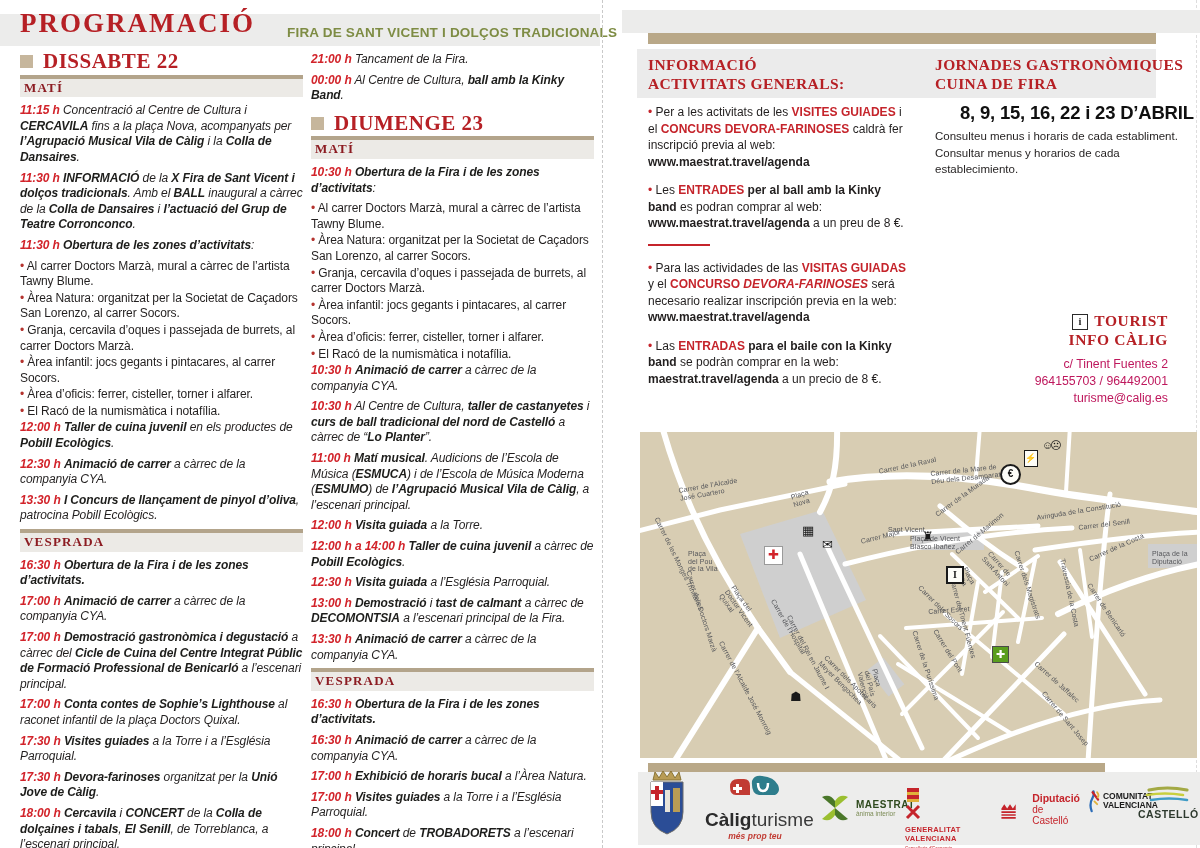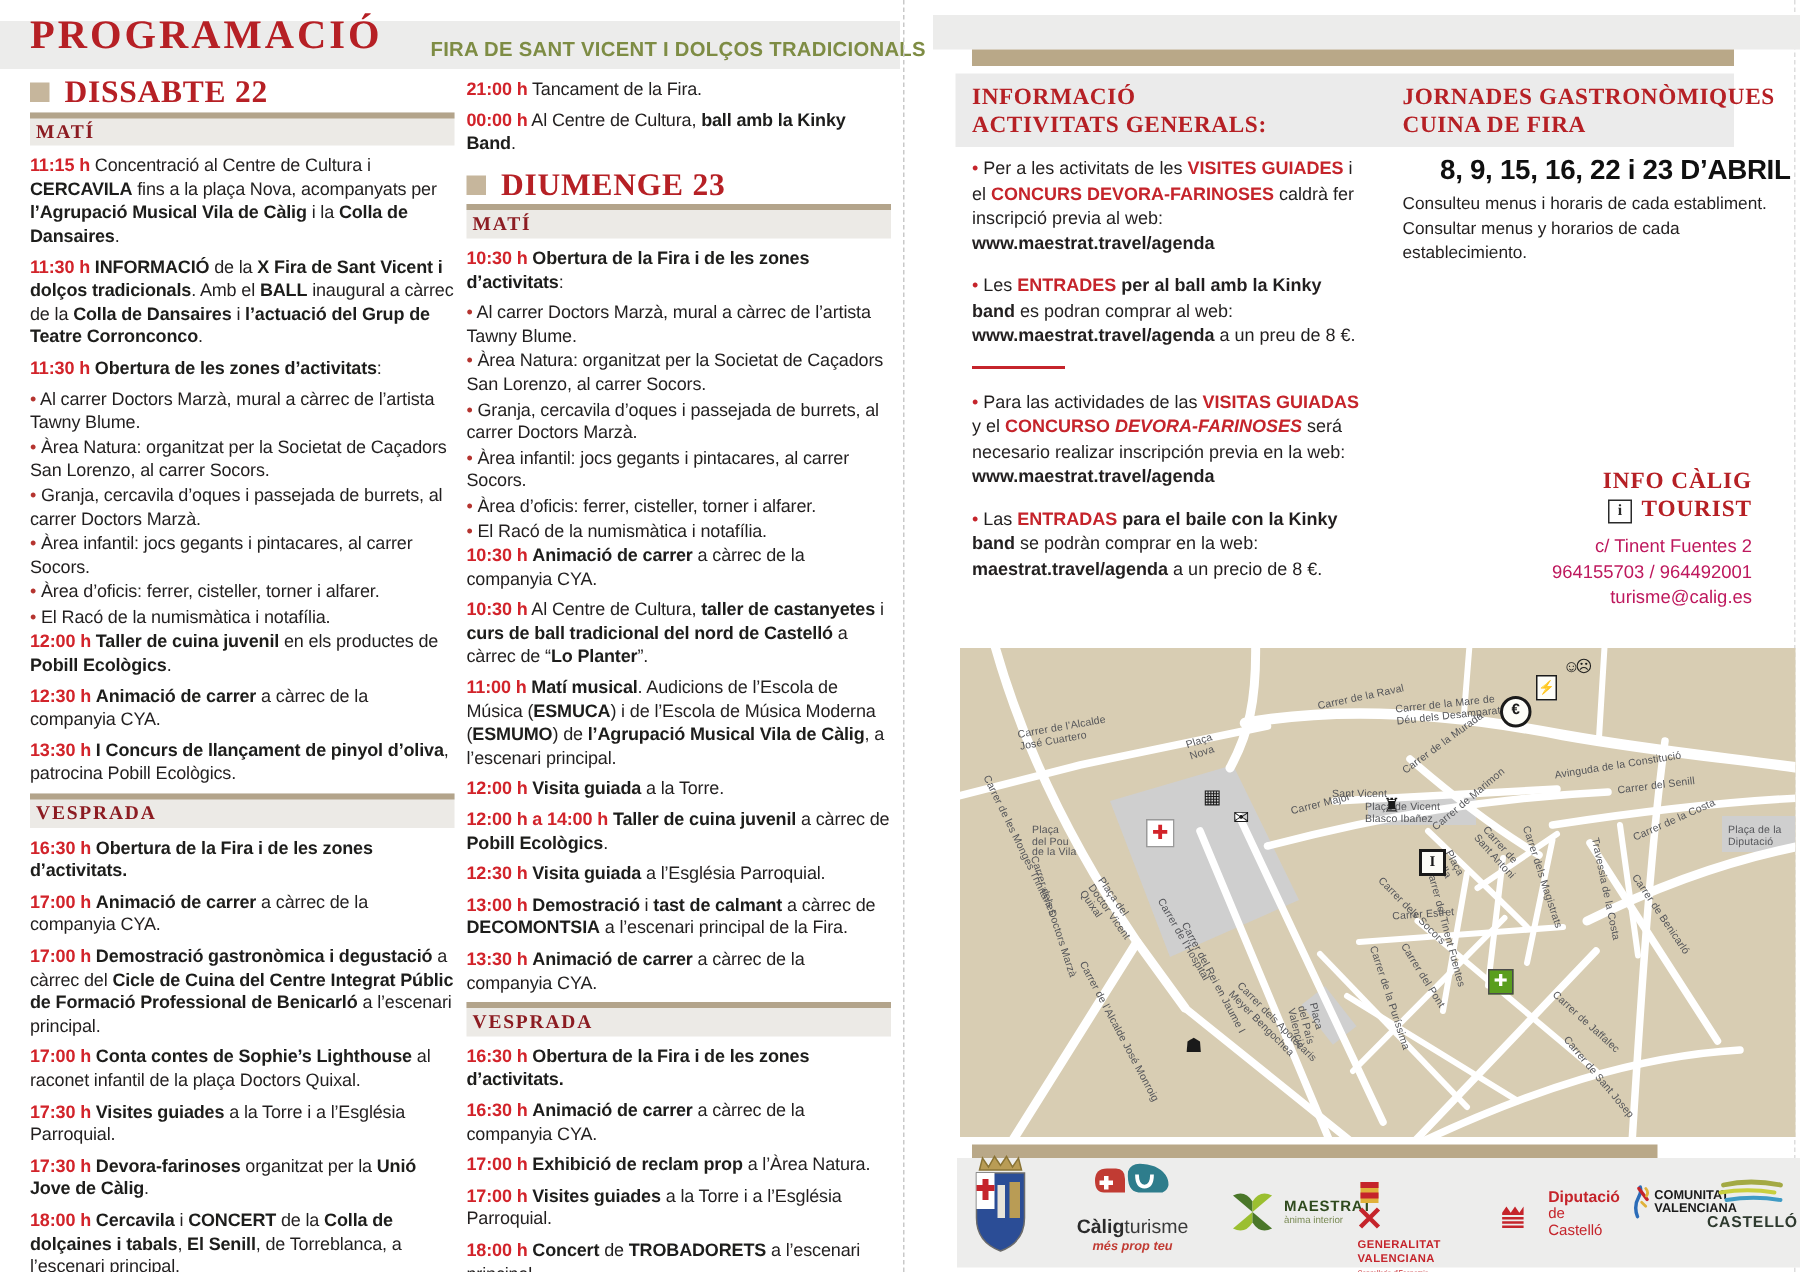--- a/index.html
+++ b/index.html
@@ -20,21 +20,21 @@
   .day{display:flex;align-items:center;gap:10px;margin:2px 0 5px;}
   .day .sq{width:13px;height:13px;background:#c6b69c;flex:0 0 auto;}
   .day .daylabel{font-family:"Liberation Serif",serif;font-weight:bold;font-size:21px;
       color:#b62025;letter-spacing:.5px;}
   #col2 .day{margin-top:12px;}
 
   .band{border-top:4px solid #b3a48b;background:#eceae6;color:#8c1c22;
       font-family:"Liberation Serif",serif;font-weight:bold;font-size:13px;
       letter-spacing:1.2px;padding:1px 4px 2px;margin:4px 0 6px;}
 
-  .entry{margin-bottom:5px;}
+  .entry{margin-bottom:5px;font-style:italic;}
   .entry .time{color:#d2232a;font-weight:bold;}
   .entry b, .bullet b{color:#1d1d1b;}
   .bullet{margin-bottom:1px;}
   .bullet .bd{color:#b5342f;}
 
   b.r{color:#c5242b;}
 
   
   .fold{left:602px;top:0;width:0;height:848px;border-left:1px dashed #c9c9c9;}
   .edge{left:1196px;top:0;width:0;height:848px;border-left:1px dashed #ddd;}
@@ -81,21 +81,21 @@
       font-family:"Liberation Serif",serif;font-weight:bold;font-size:10px;text-align:center;line-height:13px;}
   .ev-charging-icon{width:12px;height:15px;border:1px solid #1a1a1a;background:#fdfdf8;
       font-size:9px;text-align:center;line-height:14px;}
   .theatre-masks-icon{font-size:11px;letter-spacing:-3px;}
   .church-icon,.town-hall-icon,.post-office-icon,.hand-truck-icon{font-size:13px;}
 
   
   .tanbar-bottom{left:648px;top:763px;width:457px;height:9px;background:#b9a888;}
   .logostrip{left:638px;top:772px;width:562px;height:73px;background:#ededec;}
   .logo{position:absolute;text-align:center;}
-  .caligturisme-text{font-size:13px;color:#3a3a3a;}
+  .caligturisme-text{font-size:19px;color:#3a3a3a;}
   .caligturisme-text b{color:#2b2b2b;}
   .caligturisme-tag{font-style:italic;color:#c13b33;font-size:8.5px;font-weight:bold;}
   .maestrat-title{font-size:10px;font-weight:bold;color:#2f4a1e;letter-spacing:.5px;text-align:left;}
   .maestrat-sub{font-size:6.5px;color:#7b8b55;text-align:left;}
   .gva-title{font-size:7.5px;font-weight:bold;color:#c5242b;text-align:left;line-height:8.5px;letter-spacing:.3px;}
   .gva-sub{font-size:4.5px;color:#c5242b;text-align:left;line-height:5.5px;margin-top:3px;}
   .dip-title{font-size:10.5px;font-weight:bold;color:#c5242b;text-align:left;line-height:11px;}
   .dip-sub{font-size:10px;color:#c5242b;text-align:left;}
   .cv-title{font-size:8.5px;font-weight:bold;color:#1a1a1a;text-align:left;line-height:9.5px;}
   .cast-title{font-size:10.5px;font-weight:bold;color:#2e3a2e;letter-spacing:.5px;}
@@ -153,21 +153,21 @@
     <div class="entry"><b class="time">10:30 h</b> Al Centre de Cultura, <b>taller de castanyetes</b> i <b>curs de ball tradicional del nord de Castelló</b> a càrrec de “<b>Lo Planter</b>”.</div>
     <div class="entry"><b class="time">11:00 h</b> <b>Matí musical</b>. Audicions de l’Escola de Música (<b>ESMUCA</b>) i de l’Escola de Música Moderna (<b>ESMUMO</b>) de <b>l’Agrupació Musical Vila de Càlig</b>, a l’escenari principal.</div>
     <div class="entry"><b class="time">12:00 h</b> <b>Visita guiada</b> a la Torre.</div>
     <div class="entry"><b class="time">12:00 h a 14:00 h</b> <b>Taller de cuina juvenil</b> a càrrec de <b>Pobill Ecològics</b>.</div>
     <div class="entry"><b class="time">12:30 h</b> <b>Visita guiada</b> a l’Església Parroquial.</div>
     <div class="entry"><b class="time">13:00 h</b> <b>Demostració</b> i <b>tast de calmant</b> a càrrec de <b>DECOMONTSIA</b> a l’escenari principal de la Fira.</div>
     <div class="entry"><b class="time">13:30 h</b> <b>Animació de carrer</b> a càrrec de la companyia CYA.</div>
     <div class="band">VESPRADA</div>
     <div class="entry"><b class="time">16:30 h</b> <b>Obertura de la Fira i de les zones d’activitats.</b></div>
     <div class="entry"><b class="time">16:30 h</b> <b>Animació de carrer</b> a càrrec de la companyia CYA.</div>
-    <div class="entry"><b class="time">17:00 h</b> <b>Exhibició de reclam prop</b> a l’Àrea Natura.</div>
+    <div class="entry"><b class="time">17:00 h</b> <b>Exhibició de horaris bucal</b> a l’Àrea Natura.</div>
     <div class="entry"><b class="time">17:00 h</b> <b>Visites guiades</b> a la Torre i a l’Església Parroquial.</div>
     <div class="entry"><b class="time">18:00 h</b> <b>Concert</b> de <b>TROBADORETS</b> a l’escenari principal.</div>
   </div>
 
 <div class="abs fold"></div>
 <div class="abs edge"></div>
 
 <div class="abs graybar-right"></div>
 <div class="abs tanbar-top"></div>
 <div class="abs headblock"></div>
@@ -188,24 +188,24 @@
     </div>
 </div>
 
 <div class="abs jornades-dates">8, 9, 15, 16, 22 i 23 D’ABRIL</div>
 <div class="abs jornades-notes">
   <div class="n1">Consulteu menus i horaris de cada establiment.</div>
   <div>Consultar menus y horarios de cada establecimiento.</div>
 </div>
 
 <div class="abs tourist">
-  <div class="t1">INFO CÀLIG</div>
   <div class="t1">
     <span class="ibox">i</span><span>TOURIST</span>
   </div>
+  <div class="t1">INFO CÀLIG</div>
   <div class="addr">
     <div>c/ Tinent Fuentes 2</div>
     <div>964155703 / 964492001</div>
     <div>turisme@calig.es</div>
   </div>
 </div>
 
 <div class="abs map" id="map">
   <svg width="557" height="326" viewBox="0 0 557 326">
     <g fill="#cfcfcf" stroke="none">

